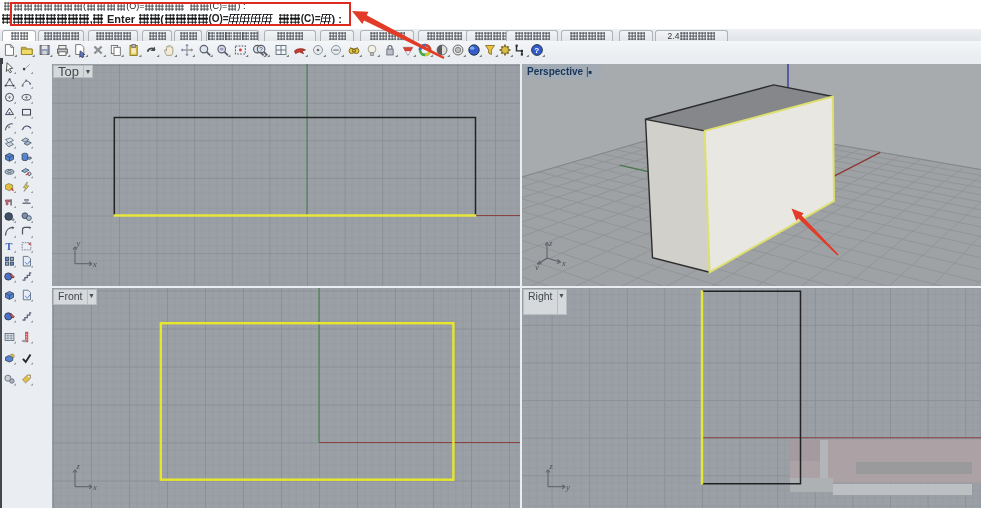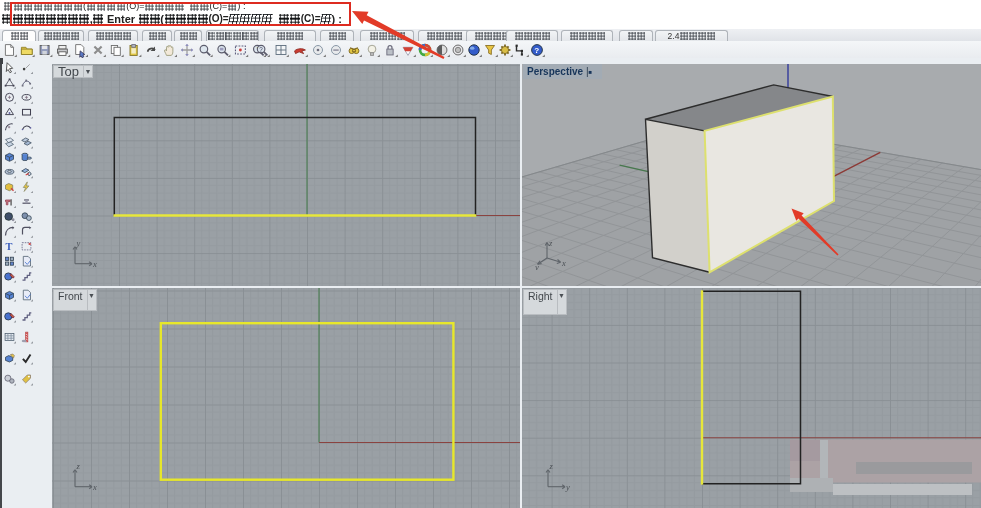--- a/index.html
+++ b/index.html
@@ -730,21 +730,21 @@
 </g>
 <g fill="none" stroke="#dde06e" stroke-width="2">
 <path d="M704.6 130.9L832.8 96.5 834 201 709.6 272.3z"></path>
 </g>
 <polygon points="791.5,208.5 796.3,220.7 798.4,218.6 837.4,255.6 838.6,254.4 801.6,215.4 803.7,213.3" fill="#e23b28"></polygon>
 </svg>
 <div style="position:absolute;left:53px;top:64.5px;height:13.5px;display:flex;font-family:'Liberation Sans',sans-serif">
 <div style="background:#d5d9dc;border:1px solid #b9bdc1;color:#42474c;font-size:13px;line-height:12px;padding:0 4px">Top</div>
 <div style="background:#d5d9dc;border:1px solid #b9bdc1;border-left:none;width:9px;color:#4a4f54;font-size:7px;line-height:12px;text-align:center">▼</div>
   </div>
-<div style="position:absolute;left:53px;top:288.5px;height:22px;display:flex;font-family:'Liberation Sans',sans-serif">
+<div style="position:absolute;left:53px;top:288.5px;height:16px;display:flex;font-family:'Liberation Sans',sans-serif">
 <div style="background:#d5d9dc;border:1px solid #b9bdc1;color:#42474c;font-size:10.5px;line-height:12px;padding:0 4px">Front</div>
 <div style="background:#d5d9dc;border:1px solid #b9bdc1;border-left:none;width:9px;color:#4a4f54;font-size:7px;line-height:12px;text-align:center">▼</div>
   </div>
 <div style="position:absolute;left:523px;top:288.5px;height:26px;display:flex;font-family:'Liberation Sans',sans-serif">
 <div style="background:#d5d9dc;border:1px solid #b9bdc1;color:#42474c;font-size:10.5px;line-height:12px;padding:0 4px">Right</div>
 <div style="background:#d5d9dc;border:1px solid #b9bdc1;border-left:none;width:9px;color:#4a4f54;font-size:7px;line-height:12px;text-align:center">▼</div>
   </div>
 <div style="position:absolute;left:523px;top:64px;width:79px;height:15px;background:#a2abb4;color:#17355a;font-weight:bold;font-size:10px;line-height:15px;padding-left:4px;font-family:'Liberation Sans',sans-serif">Perspective <span style="font-weight:normal;color:#2a3a4a">|</span><span style="font-size:6px;vertical-align:1.5px">■</span></div>
 <svg style="position:absolute;left:60px;top:238px" width="40" height="32" viewBox="0 0 40 32">
 <g stroke="#5f646a" stroke-width="1.1" fill="none">

